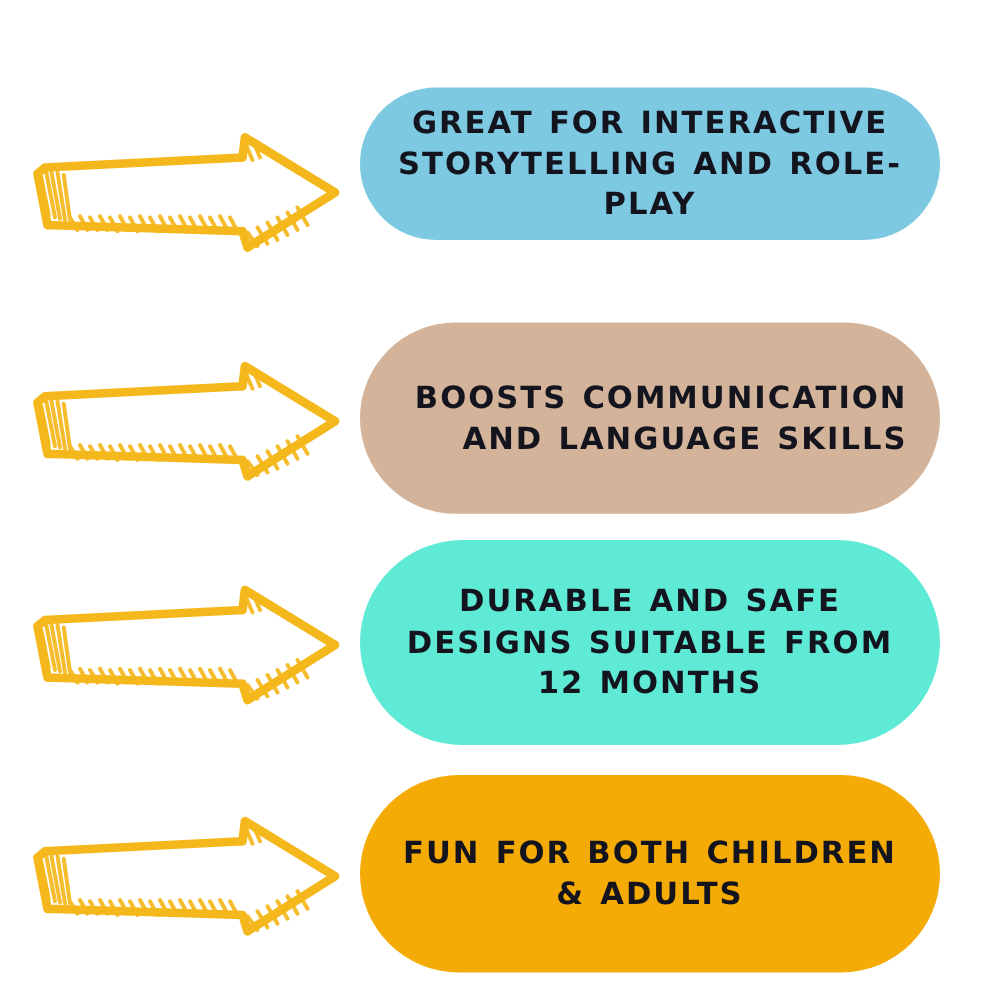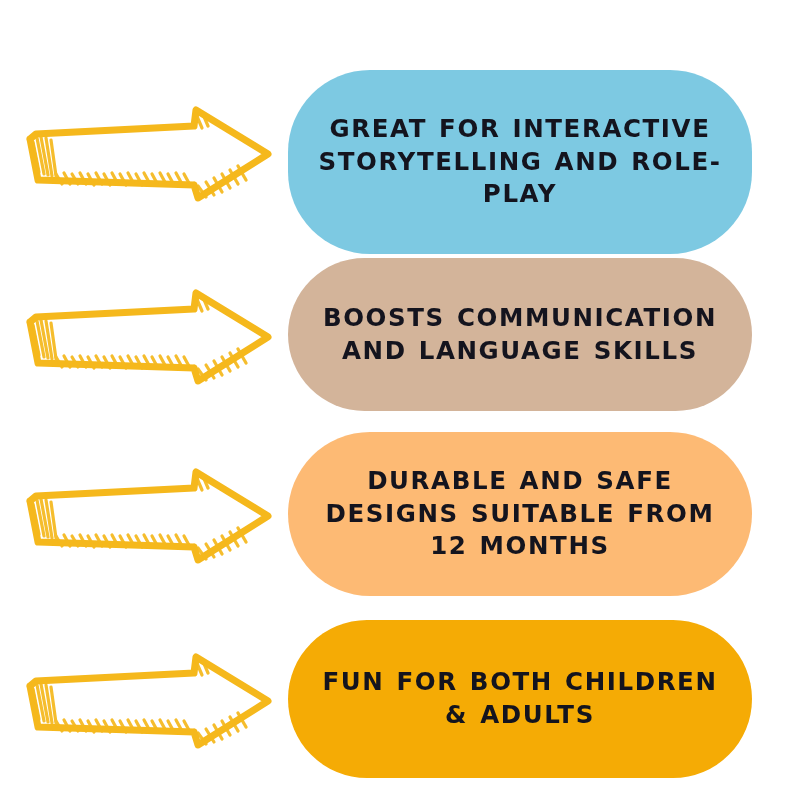--- a/index.html
+++ b/index.html
@@ -78,23 +78,23 @@
     text-transform: uppercase;
     word-spacing: 2px;
   }
 
   
   #row-1 { top: 70px;  height: 164px; }
   #row-2 { top: 258px; height: 153px; }
   #row-3 { top: 432px; height: 164px; }
   #row-4 { top: 620px; height: 158px; }
 
-  #pill-1 { top: 70px;  height: 184px; border-radius: 82px;  background: #7DC9E2; }
-  #pill-2 { top: 258px; height: 153px; border-radius: 77px;  background: #D3B49A; }
-  #pill-3 { top: 432px; height: 164px; border-radius: 82px;  background: #fdba74; }
+  #pill-1 { top: 70px;  height: 122px; border-radius: 82px;  background: #7DC9E2; }
+  #pill-2 { top: 258px; height: 153px; border-radius: 77px;  background: #D3B49A; text-align: right; }
+  #pill-3 { top: 432px; height: 164px; border-radius: 82px;  background: #5eead4; }
   #pill-4 { top: 620px; height: 158px; border-radius: 79px;  background: #F5AB05; }
 </style>
 </head>
 <body>
 
 <div id="infographic">
 
 
   <div class="benefit-row" id="row-1">
     <div class="arrow-cell">

